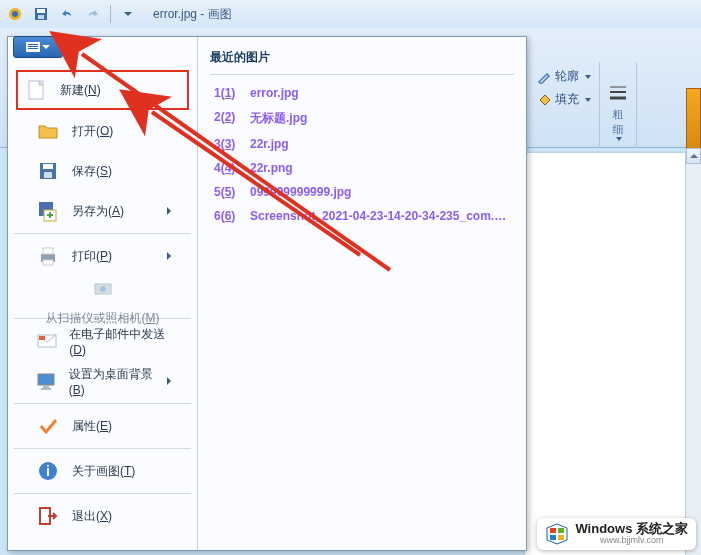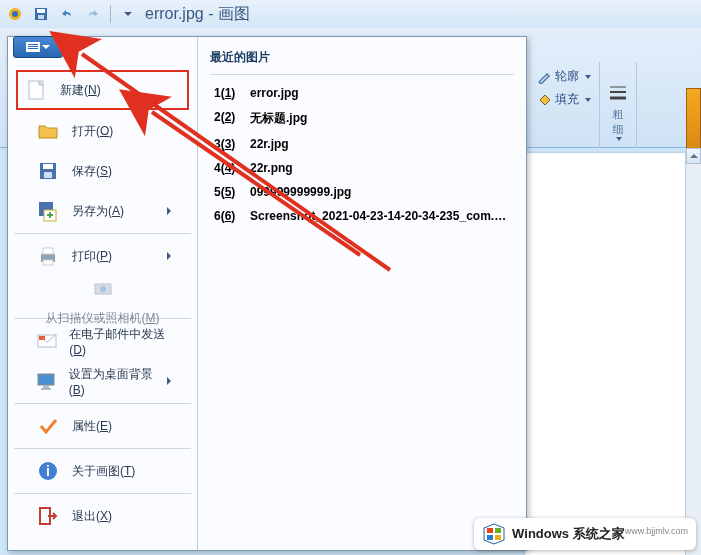--- a/index.html
+++ b/index.html
@@ -25,22 +25,22 @@
     .qat-btn {
       width: 22px;
       height: 22px;
       display: flex;
       align-items: center;
       justify-content: center;
       border-radius: 2px;
     }
     .title-text {
       color: #3b5a82;
-      margin-left: 2px;
-      font-size: 16px;
+      margin-left: 10px;
+      font-size: 12px;
     }
     .divider {
       width: 1px;
       height: 18px;
       background: #a0b8d0;
       margin: 0 2px;
     }
     
     
     .file-menu-btn {
@@ -210,21 +210,21 @@
     .recent-header {
       color: #1a3a60;
       font-size: 12px;
       padding: 4px 0 8px;
       border-bottom: 1px solid #d0dae6;
       margin-bottom: 6px;
     }
     .recent-item {
       display: flex;
       padding: 5px 4px;
-      color: #000000;
+      color: #8b5cf6;
       font-size: 12px;
       gap: 4px;
     }
     .recent-num { width: 32px; }
     .recent-num u { text-decoration: underline; }
     .recent-name {
       overflow: hidden;
       text-overflow: ellipsis;
       white-space: nowrap;
       max-width: 260px;
@@ -250,21 +250,21 @@
       box-shadow: 0 1px 4px rgba(0,0,0,0.3);
       z-index: 200;
     }
     .wm-logo {
       width: 24px;
       height: 24px;
       margin-right: 6px;
     }
     .wm-text {
       display: flex;
-      flex-direction: row;
+      flex-direction: column;
       line-height: 1.1;
       text-align: center;
     }
     .wm-title {
       font-size: 13px;
       color: #222;
       font-weight: bold;
     }
     .wm-url {
       font-size: 9px;

